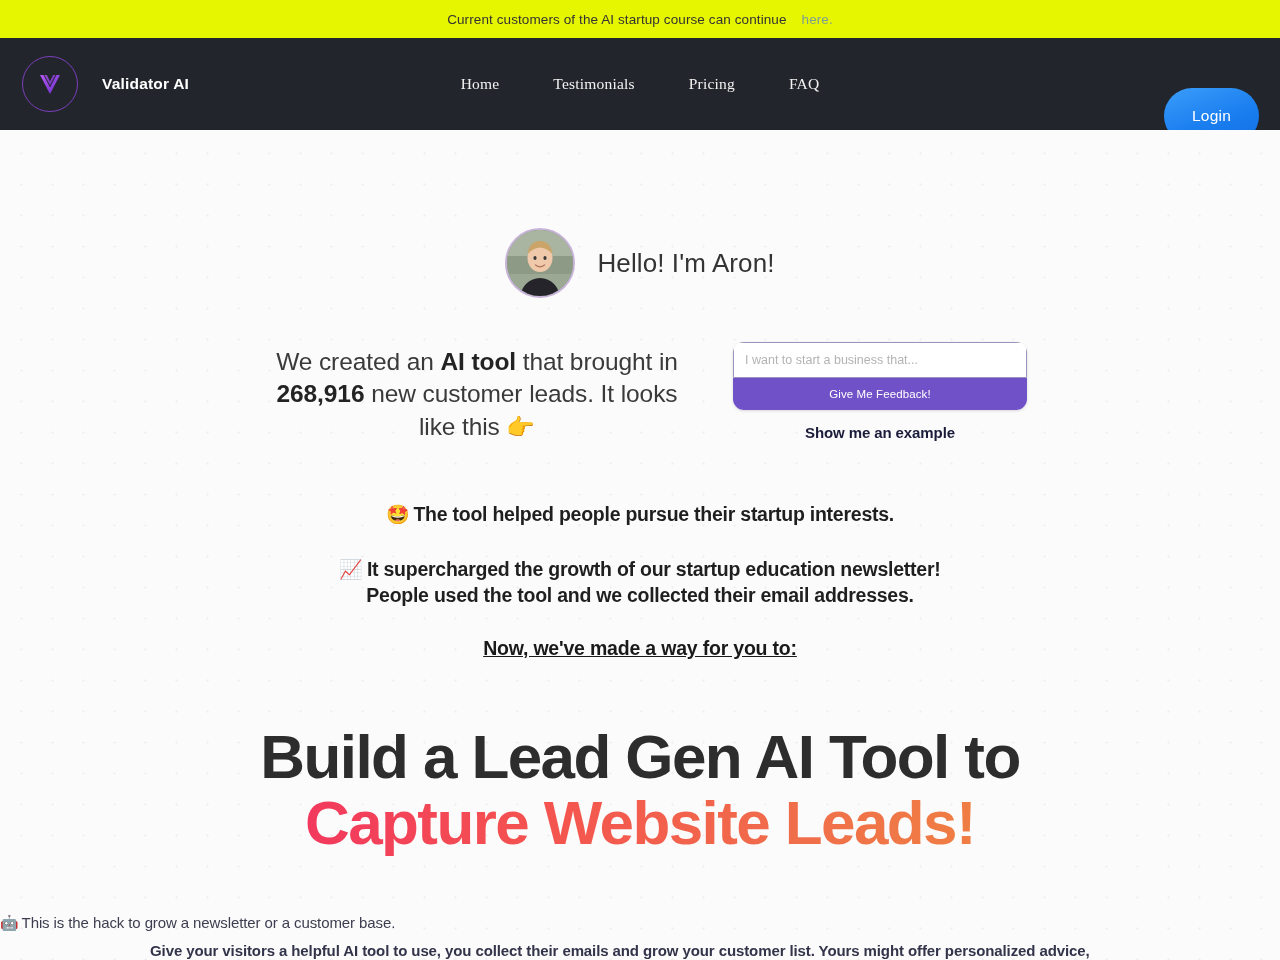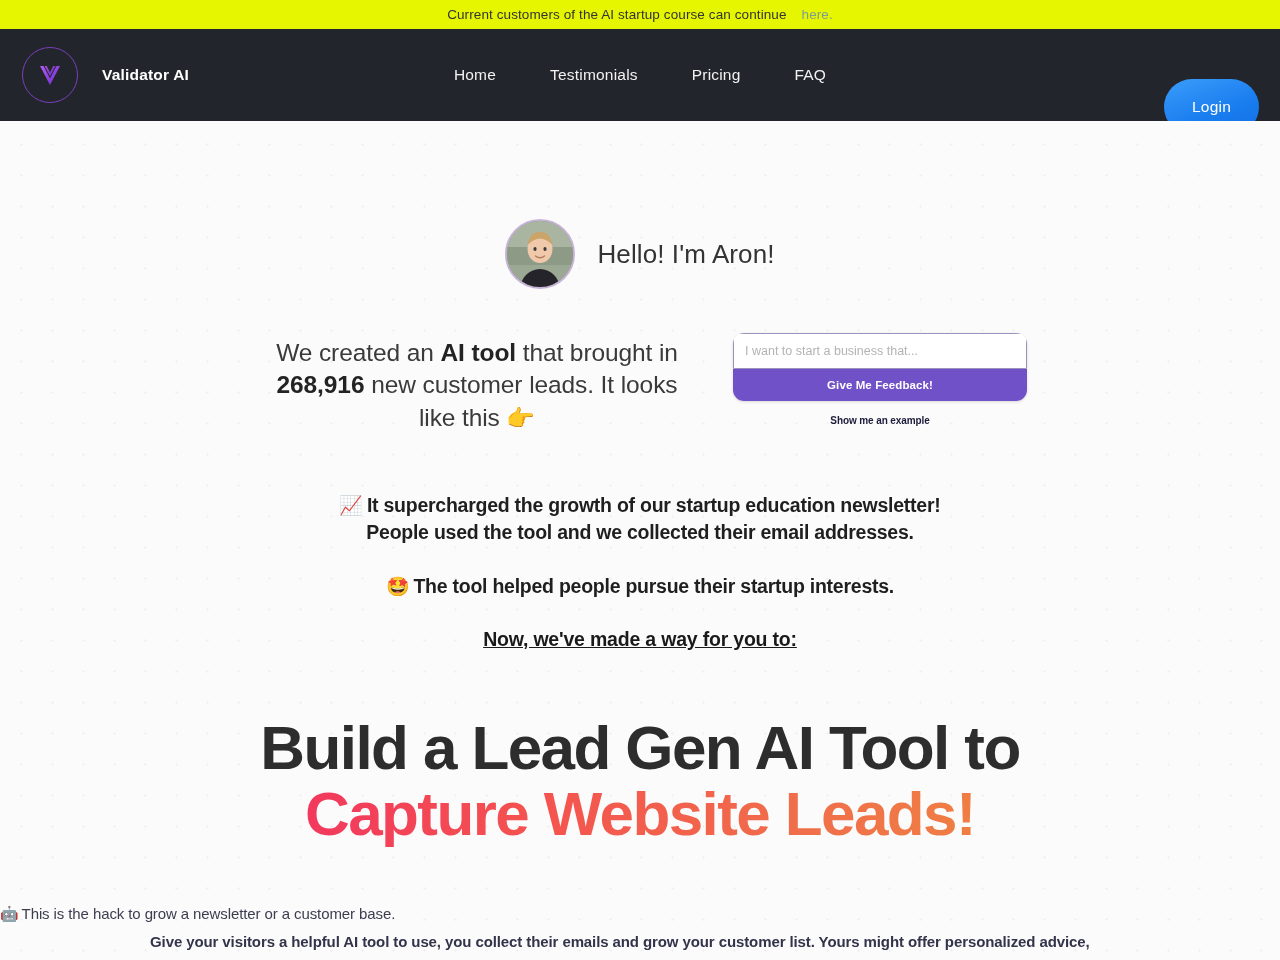--- a/index.html
+++ b/index.html
@@ -13,21 +13,21 @@
 
   body {
     font-family: "Liberation Sans", sans-serif;
     background: #fbfbfc;
     color: #2b2b2b;
     -webkit-font-smoothing: antialiased;
   }
 
   
   .top-banner {
-    height: 29px;
+    height: 38px;
     background: #e6f500;
     display: flex;
     align-items: center;
     justify-content: center;
     font-size: 13.5px;
     color: #333333;
     letter-spacing: .1px;
   }
   .top-banner a,
   .banner-link {
@@ -73,20 +73,21 @@
     white-space: nowrap;
   }
 
   .nav-links {
     position: absolute;
     left: 50%;
     transform: translateX(-50%);
     display: flex;
     align-items: center;
     gap: 54px;
+    font-family: Liberation Serif, serif;
   }
   .nav-link {
     color: #f2f2f2;
     font-size: 15.5px;
     font-weight: 500;
     text-decoration: none;
     white-space: nowrap;
     cursor: pointer;
     letter-spacing: .2px;
   }
@@ -194,29 +195,29 @@
 
   .widget-btn {
     display: block;
     width: 100%;
     height: 32px;
     border: none;
     background: #7151c8;
     color: #ffffff;
     font-family: "Liberation Sans", sans-serif;
     font-size: 11.5px;
-    font-weight: 700;
+    font-weight: 400;
     cursor: pointer;
     letter-spacing: .1px;
   }
 
   .widget-example {
     text-align: center;
     margin-top: 14px;
-    font-size: 10px;
+    font-size: 15px;
     font-weight: 700;
     color: #1b1b3a;
     cursor: pointer;
     letter-spacing: -.1px;
   }
 
   
   .benefits {
     text-align: center;
     margin-top: 58px;
@@ -353,26 +354,26 @@
         <button class="widget-btn">Give Me Feedback!</button>
       </div>
       <div class="widget-example">Show me an example</div>
     </div>
 
   </div>
 
   <div class="benefits">
 
     <div class="benefit">
+      <span class="emo">🤩</span><span>The tool helped people pursue their startup interests.</span>
+    </div>
+
+    <div class="benefit">
       <span class="emo">📈</span><span>It supercharged the growth of our startup education newsletter!</span>
       <div>People used the tool and we collected their email addresses.</div>
-    </div>
-
-    <div class="benefit">
-      <span class="emo">🤩</span><span>The tool helped people pursue their startup interests.</span>
     </div>
 
   </div>
 
   <div class="now-line">Now, we've made a way for you to:</div>
 
   <h1 class="headline">
     <span class="line1">Build a Lead Gen AI Tool to</span>
     <span class="line2">Capture Website Leads!</span>
   </h1>

